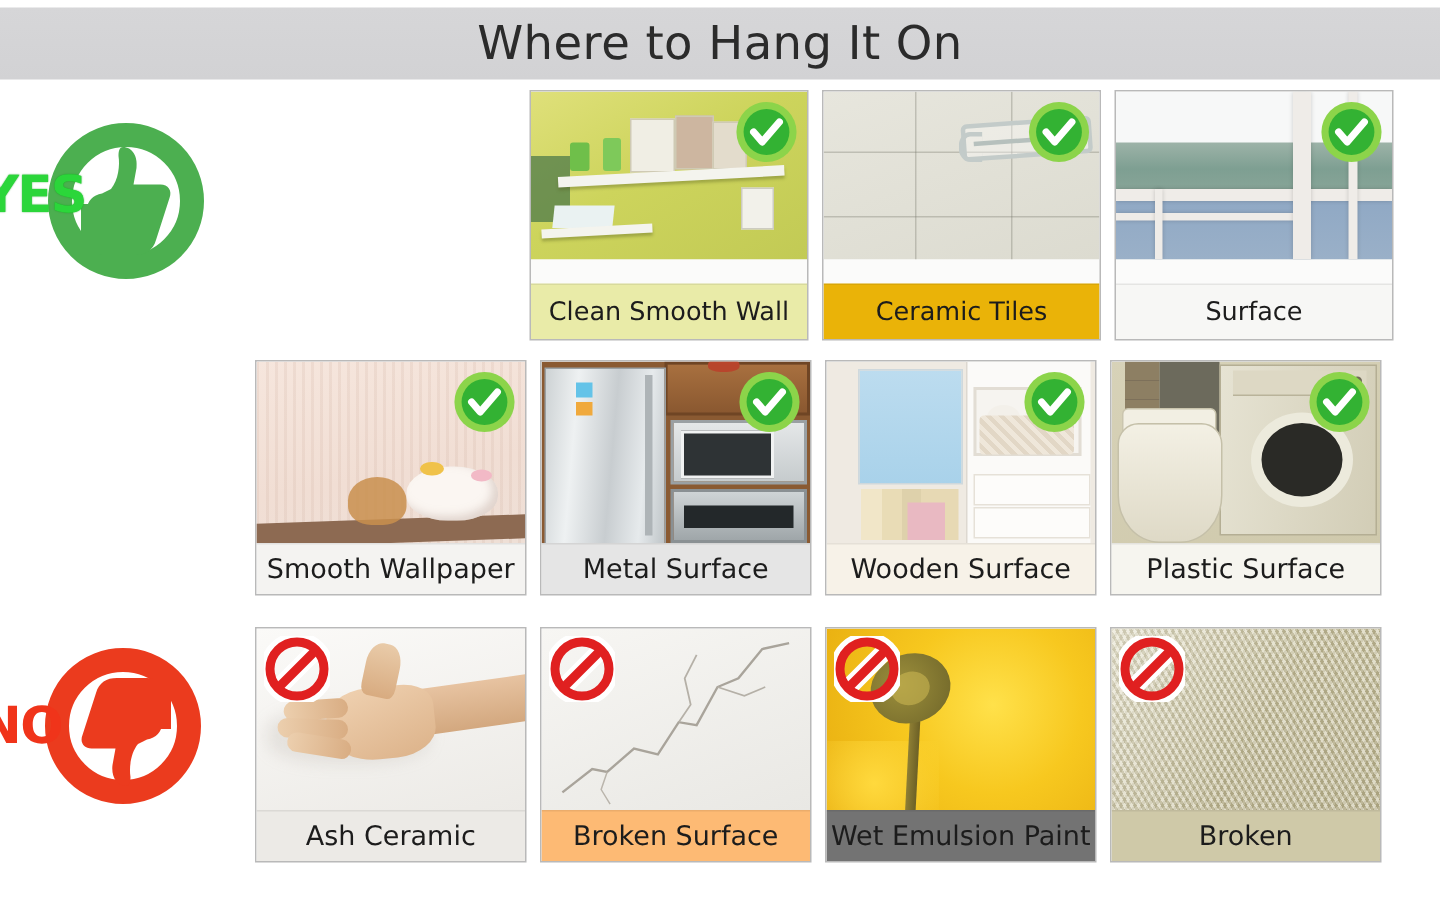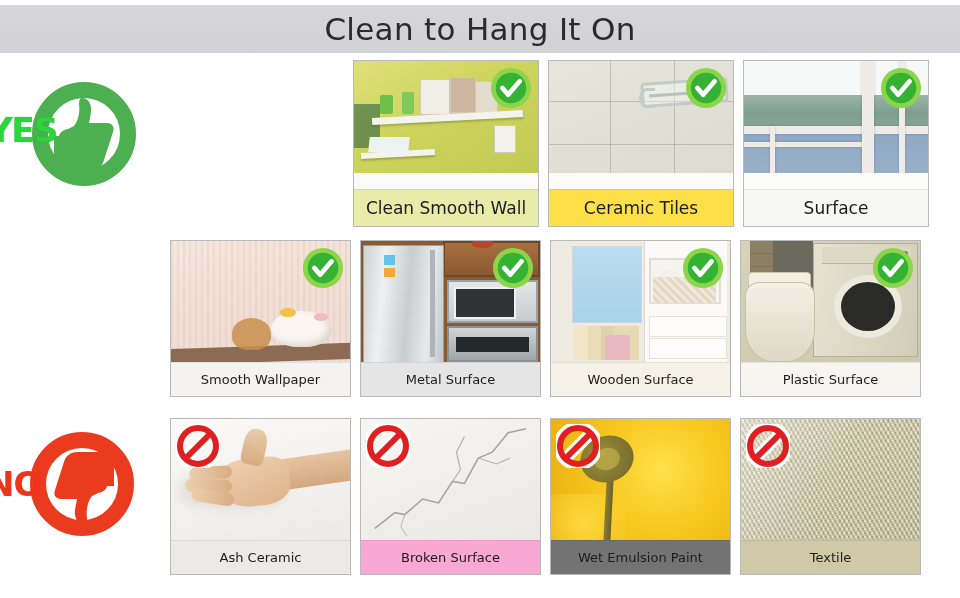--- a/index.html
+++ b/index.html
@@ -73,21 +73,21 @@
     overflow:hidden;
   }
   #row-1 .card{width:186px;height:167px;gap:16px;}
   #row-2 .card{width:181px;height:157px;}
   #row-3 .card{width:181px;height:157px;}
 
   .card-photo{position:relative;flex:1 1 auto;overflow:hidden;}
   .card-label{
     flex:0 0 auto;height:33px;
     display:flex;align-items:center;justify-content:center;
-    font-size:13px;color:#1c1c1c;
+    font-size:18px;color:#1c1c1c;
     font-family:"DejaVu Sans", sans-serif;
     white-space:nowrap;
     border-top:1px solid rgba(0,0,0,.07);
   }
   #row-1 .card-label{height:36px;font-size:17px;}
 
   
   .mark{position:absolute;z-index:5;}
   .mark-ok{right:6px;top:6px;width:42px;height:42px;}
   .mark-no{left:5px;top:5px;width:44px;height:44px;}
@@ -243,21 +243,21 @@
        linear-gradient(150deg,#d6d0ae,#c3bc98);}
   .ph-tex .sheen{position:absolute;left:0;top:0;width:100%;height:100%;
      background:linear-gradient(120deg,rgba(255,255,255,.35),rgba(255,255,255,0) 55%);}
 </style>
 </head>
 <body>
 
 <div id="page">
 
   <div class="header-bar"></div>
-  <div class="header-title">Clean to Hang It On</div>
+  <div class="header-title">Where to Hang It On</div>
 
   <div class="verdict" id="verdict-yes">
     <div class="ring"></div>
     <svg width="64" height="78" viewBox="0 0 64 78">
       <path d="M30 2 C36 2 40 8 39 16 L37 27 L55 27 C60 27 63 31 61 36 L52 64 C50 71 45 74 38 74 L16 74 C10 74 6 70 6 64 L6 44 C6 38 10 34 16 33 L22 30 C27 24 28 14 27 8 C27 4 28 2 30 2 Z" fill="#4caf50"></path>
       <path d="M2 40 L14 40 L14 76 L2 76 Z" fill="#4caf50"></path>
     </svg>
     <div class="word">YES</div>
   </div>
 
@@ -304,21 +304,21 @@
             <div class="gl h2"></div>
           <div class="rack"></div>
             <div class="rk2"></div>
         </div>
         <svg class="mark mark-ok" viewBox="0 0 44 44">
           <circle cx="22" cy="22" r="21" fill="#8cd44a"></circle>
           <circle cx="22" cy="22" r="16" fill="#33b233"></circle>
           <path d="M13 22 l6 7 l12 -14" fill="none" stroke="#fff" stroke-width="5" stroke-linecap="round" stroke-linejoin="round"></path>
         </svg>
       </div>
-      <div class="card-label" style="background:#fde047">Ceramic Tiles</div>
+      <div class="card-label" style="background:#eab308">Ceramic Tiles</div>
     </div>
 
     <div class="card">
       <div class="card-photo">
         <div class="ph ph-win">
           <div class="sky"></div>
             <div class="tree"></div>
             <div class="tree2"></div>
           <div class="mull mh"></div>
             <div class="mull mh2"></div>
@@ -458,21 +458,21 @@
             <path d="M44 98 L40 110 L46 120" fill="none" stroke="#bab5ac" stroke-width="1"></path>
           </svg>
         </div>
         <svg class="mark mark-no" viewBox="0 0 44 44">
           <circle cx="22" cy="22" r="20" fill="none" stroke="#fff" stroke-width="9"></circle>
           <line x1="9" y1="35" x2="35" y2="9" stroke="#fff" stroke-width="12" stroke-linecap="round"></line>
           <circle cx="22" cy="22" r="18" fill="none" stroke="#e02020" stroke-width="6"></circle>
           <line x1="10" y1="34" x2="34" y2="10" stroke="#e02020" stroke-width="6" stroke-linecap="round"></line>
         </svg>
       </div>
-      <div class="card-label" style="background:#f9a8d4">Broken Surface</div>
+      <div class="card-label" style="background:#fdba74">Broken Surface</div>
     </div>
 
     <div class="card">
       <div class="card-photo">
         <div class="ph ph-wet">
           <div class="glow"></div>
           <div class="pole"></div>
           <div class="roller"></div>
         </div>
         <svg class="mark mark-no" viewBox="0 0 44 44">
@@ -491,18 +491,18 @@
           <div class="weave"></div>
           <div class="sheen"></div>
         </div>
         <svg class="mark mark-no" viewBox="0 0 44 44">
           <circle cx="22" cy="22" r="20" fill="none" stroke="#fff" stroke-width="9"></circle>
           <line x1="9" y1="35" x2="35" y2="9" stroke="#fff" stroke-width="12" stroke-linecap="round"></line>
           <circle cx="22" cy="22" r="18" fill="none" stroke="#e02020" stroke-width="6"></circle>
           <line x1="10" y1="34" x2="34" y2="10" stroke="#e02020" stroke-width="6" stroke-linecap="round"></line>
         </svg>
       </div>
-      <div class="card-label" style="background:#cfc9a8">Textile</div>
+      <div class="card-label" style="background:#cfc9a8">Broken</div>
     </div>
 
   </div>
 
 </div>
 
 </body></html>

